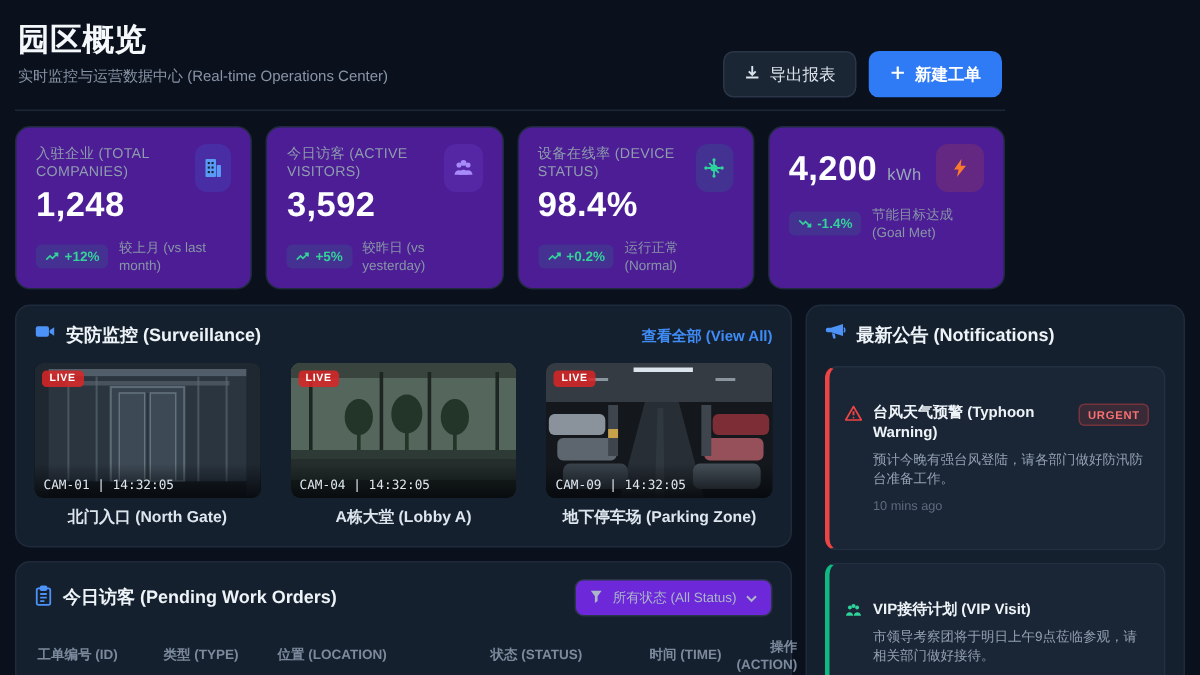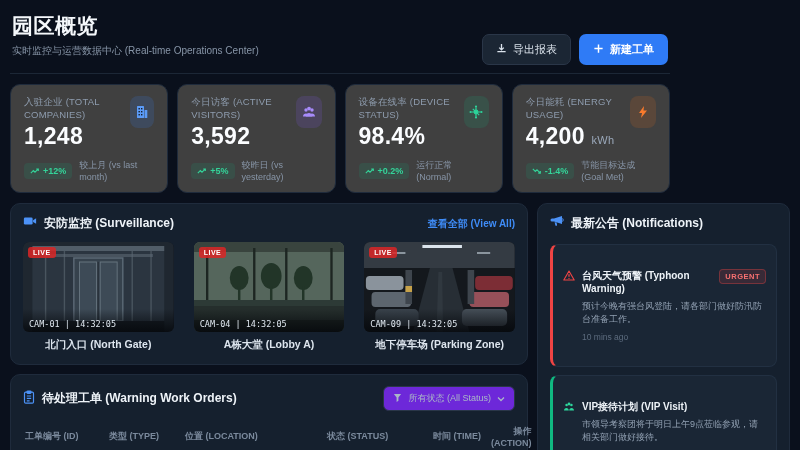--- a/index.html
+++ b/index.html
@@ -16,21 +16,21 @@
   .hdr h1 { font-size:21px; font-weight:bold; color:#f5f8fb; letter-spacing:.5px; }
   .hdr .sub { font-size:10px; color:#8795a7; margin-top:4px; }
   .hdr-actions { display:flex; gap:8px; margin-top:22px; }
   .btn { display:inline-flex; align-items:center; gap:6px; font-size:11px; border-radius:7px; padding:7px 13px; cursor:pointer; border:1px solid transparent; }
   .btn-dark { background:#1b2634; color:#dbe3ec; border-color:#2a3648; }
   .btn-blue { background:#2f7bf6; color:#fff; font-weight:bold; }
   .btn svg { flex:0 0 auto; }
 
   
   .stats { display:grid; grid-template-columns:repeat(4,1fr); gap:9px; margin-top:10px; }
-  .card { background:#404040; border:1px solid #1f2b3c; border-radius:10px; padding:11px 13px 10px; }
+  .card { background:#4c1d95; border:1px solid #1f2b3c; border-radius:10px; padding:11px 13px 10px; }
   .card-top { display:flex; justify-content:space-between; align-items:flex-start; }
   .card-label { font-size:9.5px; color:#8e9cae; letter-spacing:.2px; }
   .card-value { font-size:23px; font-weight:bold; color:#fbfdff; margin-top:3px; letter-spacing:.3px; }
   .card-value .unit { font-size:11px; font-weight:normal; color:#9aa8ba; }
   .icon-box { width:32px; height:32px; border-radius:8px; display:flex; align-items:center; justify-content:center; }
   .icon-box.blue   { background:rgba(59,130,246,.16); color:#5b9bf8; }
   .icon-box.purple { background:rgba(139,92,246,.16); color:#a78bfa; }
   .icon-box.green  { background:rgba(16,185,129,.14); color:#2dd49b; }
   .icon-box.orange { background:rgba(249,115,22,.14); color:#f97a2c; }
   .card-foot { display:flex; align-items:center; gap:7px; margin-top:9px; }
@@ -188,21 +188,20 @@
             </svg>
             <span>+0.2%</span>
           </span>
         <span class="delta-note">运行正常 (Normal)</span>
       </div>
     </div>
 
     <div class="card">
       <div class="card-top">
         <div>
-          <div class="card-label">今日能耗 (ENERGY USAGE)</div>
           <div class="card-value"><span>4,200</span> <span class="unit">kWh</span></div>
         </div>
         <div class="icon-box orange">
           <svg width="14" height="14" viewBox="0 0 14 14" fill="currentColor">
               <path d="M8 1L3 8h3l-1 5 6-7.5H7.5z"></path>
             </svg>
         </div>
       </div>
       <div class="card-foot">
         <span class="delta">
@@ -322,21 +321,21 @@
       <div class="panel">
         <div class="panel-head">
           <div class="panel-title">
             <span class="t-icon">
                 <svg width="12" height="14" viewBox="0 0 12 14" fill="none" stroke="currentColor" stroke-width="1.2">
                   <rect x="1.5" y="2.2" width="9" height="11" rx="1.2"></rect>
                   <rect x="4" y="1" width="4" height="2.4" rx="0.8" fill="currentColor"></rect>
                   <path d="M3.8 6h4.4M3.8 8.4h4.4M3.8 10.8h2.8"></path>
                 </svg>
               </span>
-            <span>待处理工单 (Warning Work Orders)</span>
+            <span>今日访客 (Pending Work Orders)</span>
           </div>
           <button class="filter-btn">
             <span><svg width="9" height="9" viewBox="0 0 10 10" fill="currentColor">
                   <path d="M1 1h8L6 5v3.5L4 10V5z"></path>
                 </svg></span>
             <span>所有状态 (All Status)</span>
             <span><svg width="8" height="6" viewBox="0 0 8 6" fill="none" stroke="currentColor" stroke-width="1.3">
                   <path d="M1 1.5l3 3 3-3"></path>
                 </svg></span>
           </button>

